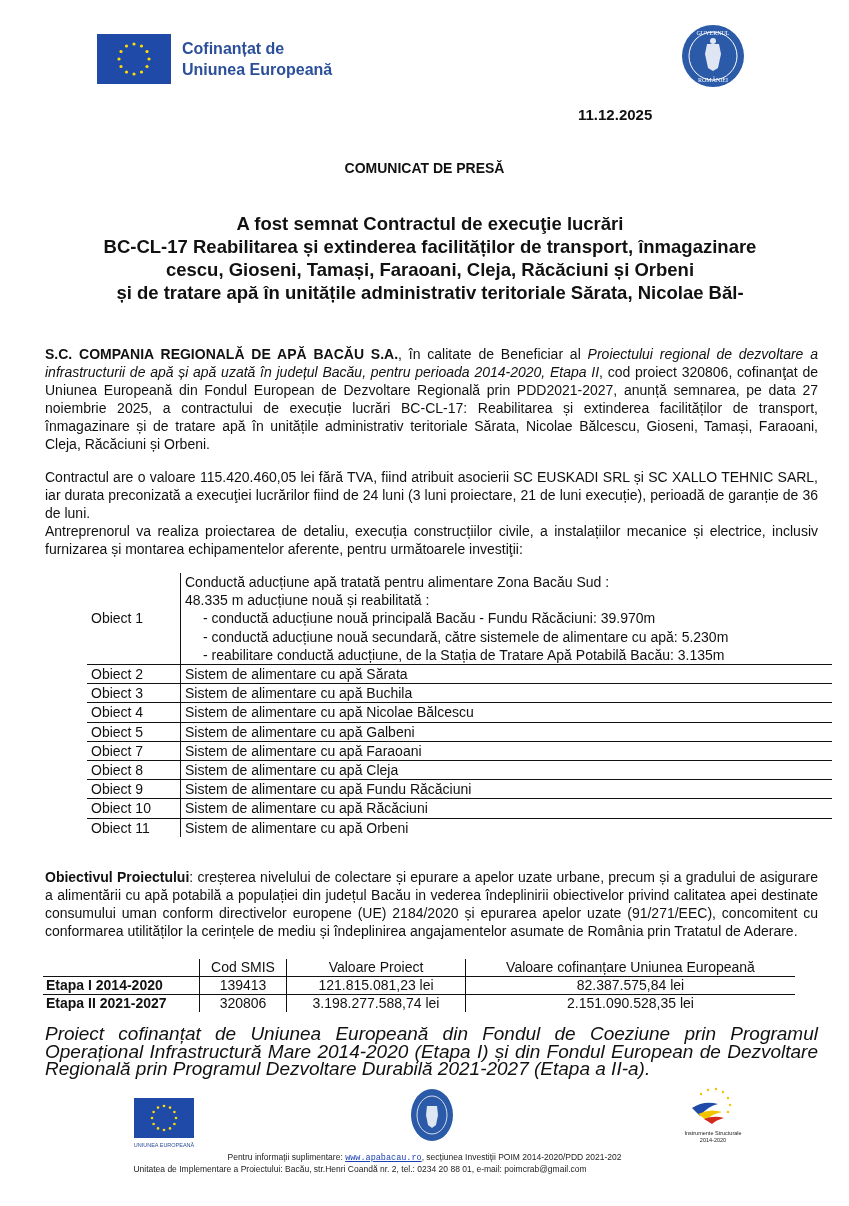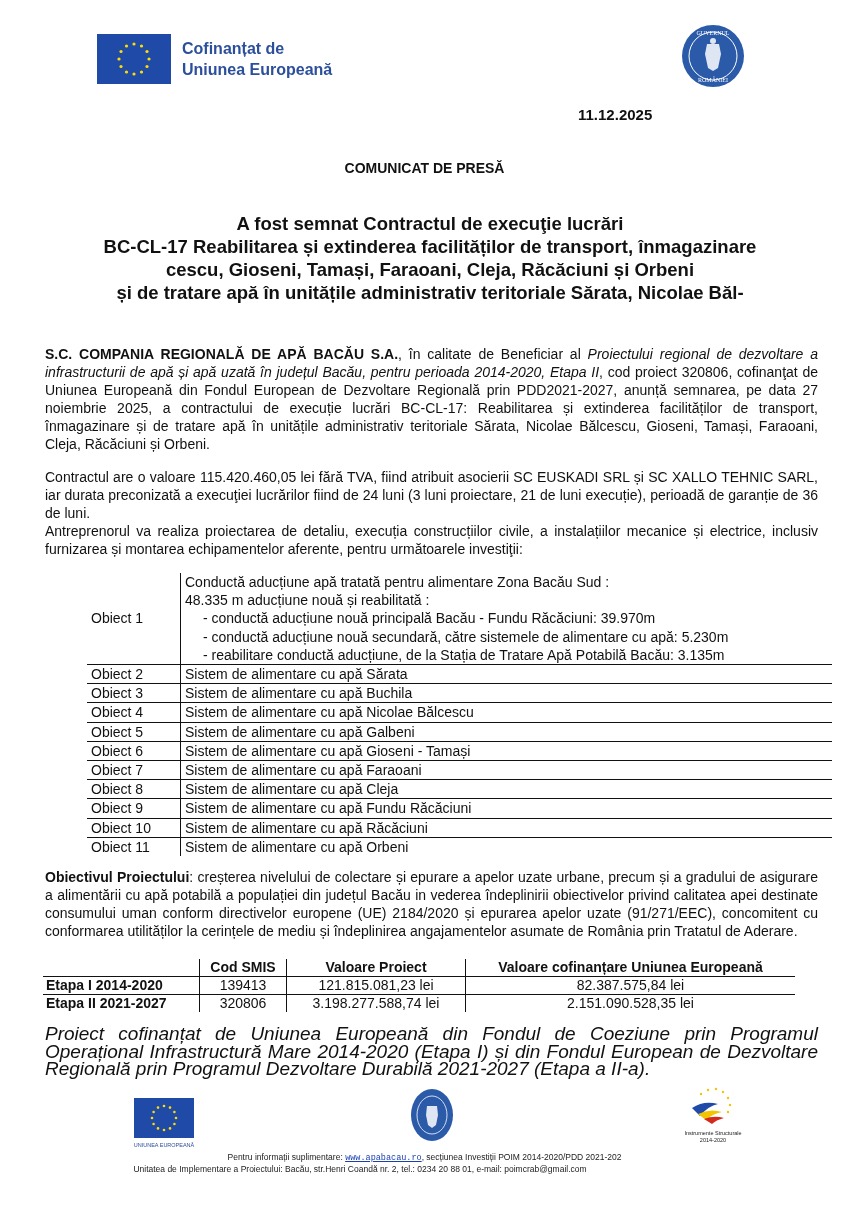--- a/index.html
+++ b/index.html
@@ -28,21 +28,21 @@
   .obj-table td { padding:0 4px; line-height:18.2px; vertical-align:middle; }
   .obj-table td.k { width:83px; text-align:left; border-right:1px solid #111; padding-right:6px; }
   .obj-table tr.sep td { border-bottom:1px solid #111; }
   .obj-table .sub { padding-left:18px; }
 
   .p4 { top:868px; }
 
   
   .fin-table { left:43px; top:959px; width:752px; border-collapse:collapse; font-size:14px; }
   .fin-table th, .fin-table td { line-height:17px; padding:0 3px; }
-  .fin-table th { font-weight:bold; text-align:center; border-bottom:1px solid #111; }
+  .fin-table th { font-weight:normal; text-align:center; border-bottom:1px solid #111; }
   .fin-table td { text-align:center; }
   .fin-table td.rh { text-align:left; font-weight:bold; }
   .fin-table .bl { border-left:1px solid #111; }
   .fin-table tr.r1 td { border-bottom:1px solid #111; }
 
   .note { left:45px; width:773px; top:1025px; font-size:19px; line-height:17.5px; font-style:italic; text-align:justify; }
 
   
   .eu-foot { left:134px; top:1098px; width:60px; height:40px; background:#1f4aa8; }
   .eu-foot svg { width:100%; height:100%; display:block; }
@@ -126,24 +126,20 @@
       </tr>
   <tr class="sep">
         <td class="k">Obiect 4</td>
         <td>Sistem de alimentare cu apă Nicolae Bălcescu</td>
       </tr>
   <tr class="sep">
         <td class="k">Obiect 5</td>
         <td>Sistem de alimentare cu apă Galbeni</td>
       </tr>
   <tr class="sep">
-        <td class="k">Obiect 6</td>
-        <td>Sistem de alimentare cu apă Gioseni - Tamași</td>
-      </tr>
-  <tr class="sep">
         <td class="k">Obiect 7</td>
         <td>Sistem de alimentare cu apă Faraoani</td>
       </tr>
   <tr class="sep">
         <td class="k">Obiect 8</td>
         <td>Sistem de alimentare cu apă Cleja</td>
       </tr>
   <tr class="sep">
         <td class="k">Obiect 9</td>
         <td>Sistem de alimentare cu apă Fundu Răcăciuni</td>

